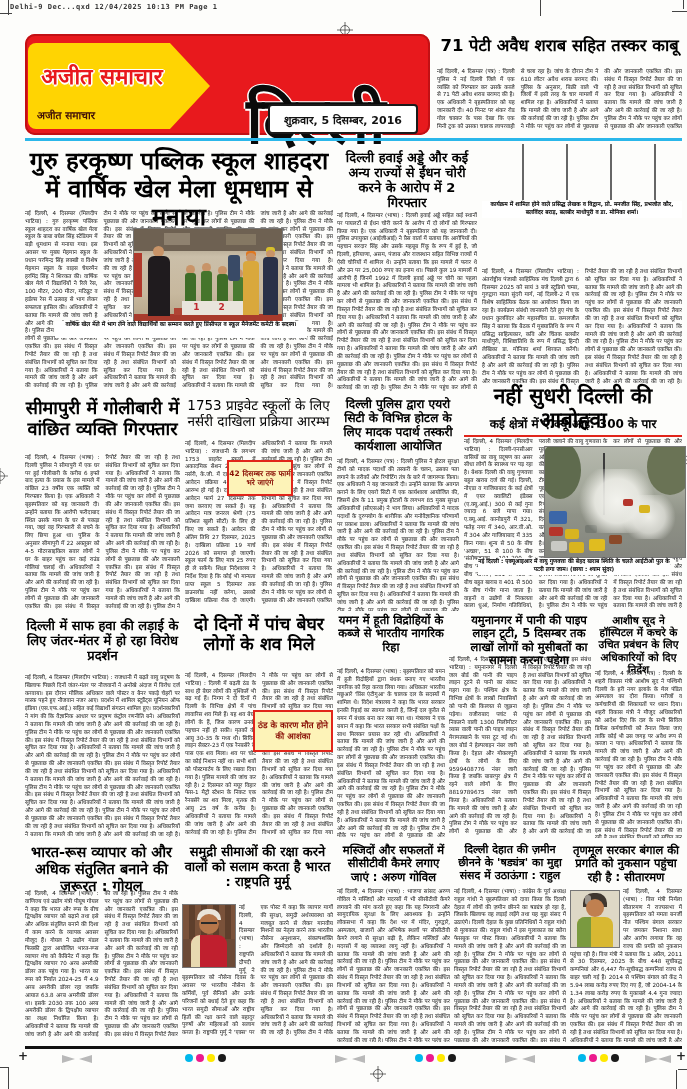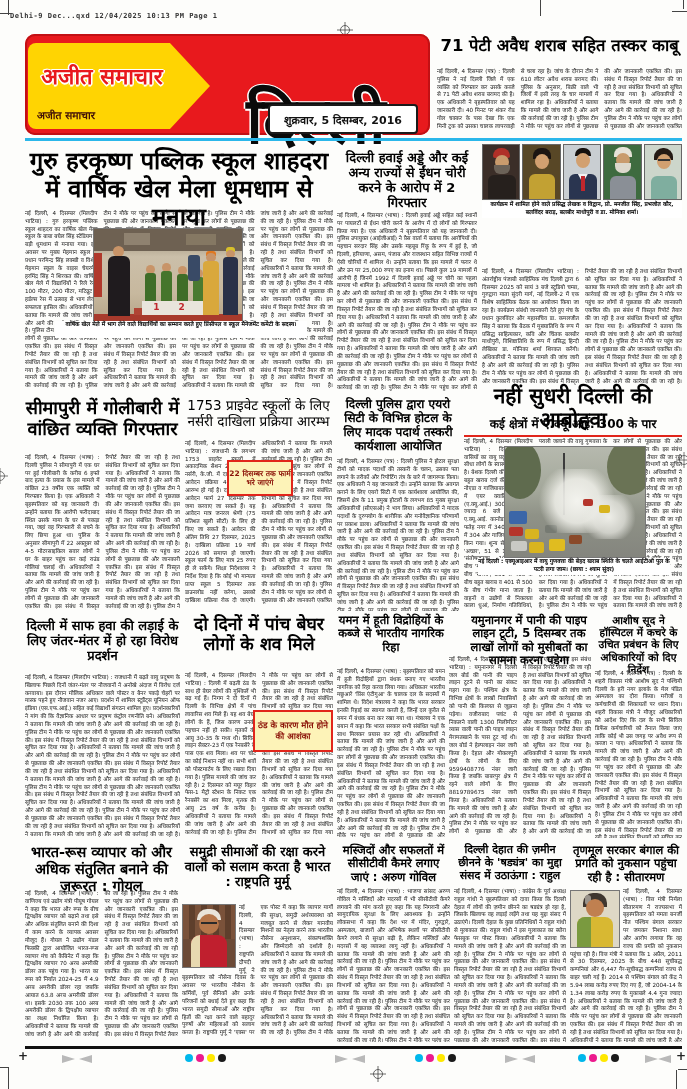--- a/index.html
+++ b/index.html
@@ -21,41 +21,41 @@
   .bluerule{background:#2bb7ea;}
   
   .hl{font-weight:800;color:#000;text-align:center;line-height:1.16;}
   .body{font-size:5.6px;line-height:1.4;text-align:justify;color:#151515;overflow:hidden;}
   .cols2{column-count:2;column-gap:6px;}
   .cols3{column-count:3;column-gap:6px;}
   .cols4{column-count:4;column-gap:6px;}
   .cap{font-size:5.8px;font-weight:700;text-align:center;line-height:1.3;color:#000;background:#fff;}
   .hibox{background:#fdf3b8;border:2px solid #e1251b;color:#8b1208;font-weight:800;text-align:center;
         display:flex;align-items:center;justify-content:center;line-height:1.25;}
-  .ph{position:absolute;overflow:hidden;border:1px solid #777;background:#b5ab97;}
+  .ph{position:absolute;overflow:hidden;border:1px solid #777;background:#b5ab97;margin-left:40px;}
   .ph div{position:absolute;}
   .subhead{font-weight:800;color:#000;text-align:center;border-bottom:2px solid #e1251b;padding-bottom:3px;}
   
   .rule{background:#111;}
   .regmark{position:absolute;width:30px;height:10px;}
   .regmark::before,.regmark::after{content:"";position:absolute;top:1px;width:0;height:0;
         border-top:4px solid transparent;border-bottom:4px solid transparent;}
   .regmark::before{left:0;border-left:13px solid #b9b9b9;}
   .regmark::after{right:0;border-right:13px solid #b9b9b9;}
   .dots{position:absolute;display:flex;gap:3px;}
   .dots i{width:8px;height:8px;border-radius:50%;display:block;}
   .plus{position:absolute;font-weight:800;font-size:12px;color:#222;line-height:1;}
   .mark{background:#444;}
 </style>
 </head>
 <body>
 
 <div class="page">
 
-  <div class="abs slug" style="left:10px;top:12px;width:430px;height:10px;">Delhi-9 Dec...qxd  12/04/2025  10:13 PM  Page 1</div>
+  <div class="abs slug" style="left:10px;top:3px;width:430px;height:10px;">Delhi-9 Dec...qxd  12/04/2025  10:13 PM  Page 1</div>
   <div class="abs mark" style="left:8px;top:0;width:1px;height:15px;"></div>
   <div class="abs mark" style="left:0;top:13px;width:12px;height:1px;"></div>
   <div class="abs mark" style="left:540px;top:0;width:1px;height:16px;"></div>
   <div class="abs mark" style="left:672px;top:11px;width:15px;height:1px;"></div>
   <div class="abs mark" style="left:683px;top:0;width:1px;height:9px;"></div>
   <div class="abs" style="left:337px;top:22px;">
     <svg width="16" height="16" viewBox="0 0 16 16">
         <circle cx="8" cy="8" r="4.5" fill="none" stroke="#444" stroke-width="0.8"></circle>
         <path d="M8 0v16M0 8h16" stroke="#444" stroke-width="0.8"></path>
       </svg>
@@ -187,21 +187,21 @@
       <span>अधिकारियों ने बताया कि मामले की जांच जारी है और आगे की कार्रवाई की जा रही है। पुलिस टीम ने मौके पर पहुंच कर लोगों से पूछताछ की और जानकारी एकत्रित की। इस संबंध में विस्तृत रिपोर्ट तैयार की जा रही है तथा संबंधित विभागों को सूचित कर दिया गया है। अधिकारियों ने बताया कि मामले की जांच जारी है और आगे की कार्रवाई की जा रही है। पुलिस टीम ने मौके पर पहुंच कर लोगों से पूछताछ की और जानकारी एकत्रित की। इस संबंध में विस्तृत रिपोर्ट तैयार की जा रही है तथा संबंधित विभागों को सूचित कर दिया गया है। अधिकारियों ने बताया कि मामले की जांच जारी है और आगे की कार्रवाई की जा रही है। पुलिस टीम ने मौके पर पहुंच कर लोगों से पूछताछ की और जानकारी एकत्रित की। इस संबंध में विस्तृत रिपोर्ट तैयार की जा रही है तथा संबंधित विभागों को सूचित कर दिया गया है। अधिकारियों ने बताया कि मामले की जांच जारी है और आगे की कार्रवाई की जा रही है। पुलिस टीम ने मौके पर पहुंच कर लोगों से पूछताछ की और जानकारी एकत्रित की। इस संबंध में विस्तृत रिपोर्ट तैयार की जा रही है तथा संबंधित विभागों को सूचित कर दिया गया है। अधिकारियों ने बताया कि मामले की जांच जारी है और आगे की कार्रवाई की जा रही है। पुलिस टीम ने मौके पर पहुंच कर लोगों से पूछताछ की और जानकारी एकत्रित की। इस संबंध में विस्तृत रिपोर्ट तैयार की जा रही है तथा संबंधित विभागों को सूचित कर दिया गया है।</span>
     </div>
   </div>
 
   <div class="abs" style="left:185px;top:398px;width:147px;height:215px;">
     <div class="hl" style="font-size:13.5px;font-weight:400;">1753 प्राइवेट स्कूलों के लिए नर्सरी दाखिला प्रक्रिया आरम्भ</div>
     <div class="body cols2" style="position:absolute;left:0;top:42px;width:147px;height:171px;">
       <span>नई दिल्ली, 4 दिसम्बर (मिलदीप भाटिया) : राजधानी के लगभग 1753 प्राइवेट स्कूलों में अकादमिक सैशन 2026-27 में नर्सरी, के.जी. में दाखिले के लिए आवेदन प्रक्रिया 4 दिसम्बर से आरम्भ हो गई है। दाखिले के लिए आवेदन फार्म 27 दिसम्बर तक जमा करवाए जा सकते हैं। यह आवेदन मात्र जनरल श्रेणी (75 प्रतिशत खुली सीटों) के लिए ही किए जा सकते हैं। आवेदन की अंतिम तिथि 27 दिसम्बर, 2025 है। दाखिला प्रक्रिया 19 मार्च 2026 को समाप्त हो जाएगी। स्कूल फार्म के लिए मात्र 25 रुपए ही ले सकेंगे। शिक्षा निदेशालय ने निर्देश दिया है कि कोई भी मान्यता प्राप्त स्कूल 5 दिसम्बर तक डाउनलोड नहीं करेगा, उसको दाखिला प्रक्रिया रोक दी जाएगी।</span>
       <span>अधिकारियों ने बताया कि मामले की जांच जारी है और आगे की कार्रवाई की जा रही है। पुलिस टीम ने मौके पर पहुंच कर लोगों से पूछताछ की और जानकारी एकत्रित की। इस संबंध में विस्तृत रिपोर्ट तैयार की जा रही है तथा संबंधित विभागों को सूचित कर दिया गया है। अधिकारियों ने बताया कि मामले की जांच जारी है और आगे की कार्रवाई की जा रही है। पुलिस टीम ने मौके पर पहुंच कर लोगों से पूछताछ की और जानकारी एकत्रित की। इस संबंध में विस्तृत रिपोर्ट तैयार की जा रही है तथा संबंधित विभागों को सूचित कर दिया गया है। अधिकारियों ने बताया कि मामले की जांच जारी है और आगे की कार्रवाई की जा रही है। पुलिस टीम ने मौके पर पहुंच कर लोगों से पूछताछ की और जानकारी एकत्रित की। इस संबंध में विस्तृत रिपोर्ट तैयार की जा रही है तथा संबंधित विभागों को सूचित कर दिया गया है। अधिकारियों ने बताया कि मामले की जांच जारी है और आगे की कार्रवाई की जा रही है। पुलिस टीम ने मौके पर पहुंच कर लोगों से पूछताछ की और जानकारी एकत्रित की। इस संबंध में विस्तृत रिपोर्ट तैयार की जा रही है तथा संबंधित विभागों को सूचित कर दिया गया है। अधिकारियों ने बताया कि मामले की जांच जारी है और आगे की कार्रवाई की जा रही है। पुलिस टीम ने मौके पर पहुंच कर लोगों से पूछताछ की और जानकारी एकत्रित की। इस संबंध में विस्तृत रिपोर्ट तैयार की जा रही है तथा संबंधित विभागों को सूचित कर दिया गया है। अधिकारियों ने बताया कि मामले की जांच जारी है और आगे की कार्रवाई की जा रही है। पुलिस टीम ने मौके पर पहुंच कर लोगों से पूछताछ की और जानकारी एकत्रित की। इस संबंध में विस्तृत रिपोर्ट तैयार की जा रही है तथा संबंधित विभागों को सूचित कर दिया गया है।</span>
     </div>
-    <div class="hibox abs" style="left:42px;top:62px;width:62px;height:32px;font-size:7.5px;">22 दिसम्बर तक फार्म भरे जाएंगे</div>
+    <div class="hibox abs" style="left:42px;top:62px;width:62px;height:32px;font-size:7.5px;">42 दिसम्बर तक फार्म भरे जाएंगे</div>
   </div>
 
   <div class="abs" style="left:337px;top:398px;width:122px;height:215px;">
     <div class="hl" style="font-size:12px;">दिल्ली पुलिस द्वारा एयरो सिटी के विभिन्न होटल के लिए मादक पदार्थ तस्करी कार्यशाला आयोजित</div>
     <div class="body" style="position:absolute;left:0;top:60px;width:122px;height:153px;">
       <span>नई दिल्ली, 4 दिसम्बर (पत्र) : दिल्ली पुलिस ने होटल सुरक्षा टीमों को मादक पदार्थों की तस्करी के चलन, उसका पता लगाने के तरीकों और रिपोर्टिंग तंत्र के बारे में जागरूक किया। एक अधिकारी ने यह जानकारी दी। उन्होंने बताया कि अवगत कराने के लिए एयरो सिटी में एक कार्यशाला आयोजित की, जिसमें क्षेत्र के 11 प्रमुख होटलों के लगभग 85 मुख्य सुरक्षा अधिकारियों (सीएसओ) ने भाग लिया। अधिकारियों ने मादक पदार्थों के दुरुपयोग के शारीरिक और मनोवैज्ञानिक परिणामों पर प्रकाश डाला।</span>
       <span>अधिकारियों ने बताया कि मामले की जांच जारी है और आगे की कार्रवाई की जा रही है। पुलिस टीम ने मौके पर पहुंच कर लोगों से पूछताछ की और जानकारी एकत्रित की। इस संबंध में विस्तृत रिपोर्ट तैयार की जा रही है तथा संबंधित विभागों को सूचित कर दिया गया है। अधिकारियों ने बताया कि मामले की जांच जारी है और आगे की कार्रवाई की जा रही है। पुलिस टीम ने मौके पर पहुंच कर लोगों से पूछताछ की और जानकारी एकत्रित की। इस संबंध में विस्तृत रिपोर्ट तैयार की जा रही है तथा संबंधित विभागों को सूचित कर दिया गया है। अधिकारियों ने बताया कि मामले की जांच जारी है और आगे की कार्रवाई की जा रही है। पुलिस टीम ने मौके पर पहुंच कर लोगों से पूछताछ की और जानकारी एकत्रित की। इस संबंध में विस्तृत रिपोर्ट तैयार की जा रही है तथा संबंधित विभागों को सूचित कर दिया गया है।</span>
     </div>
   </div>
 

